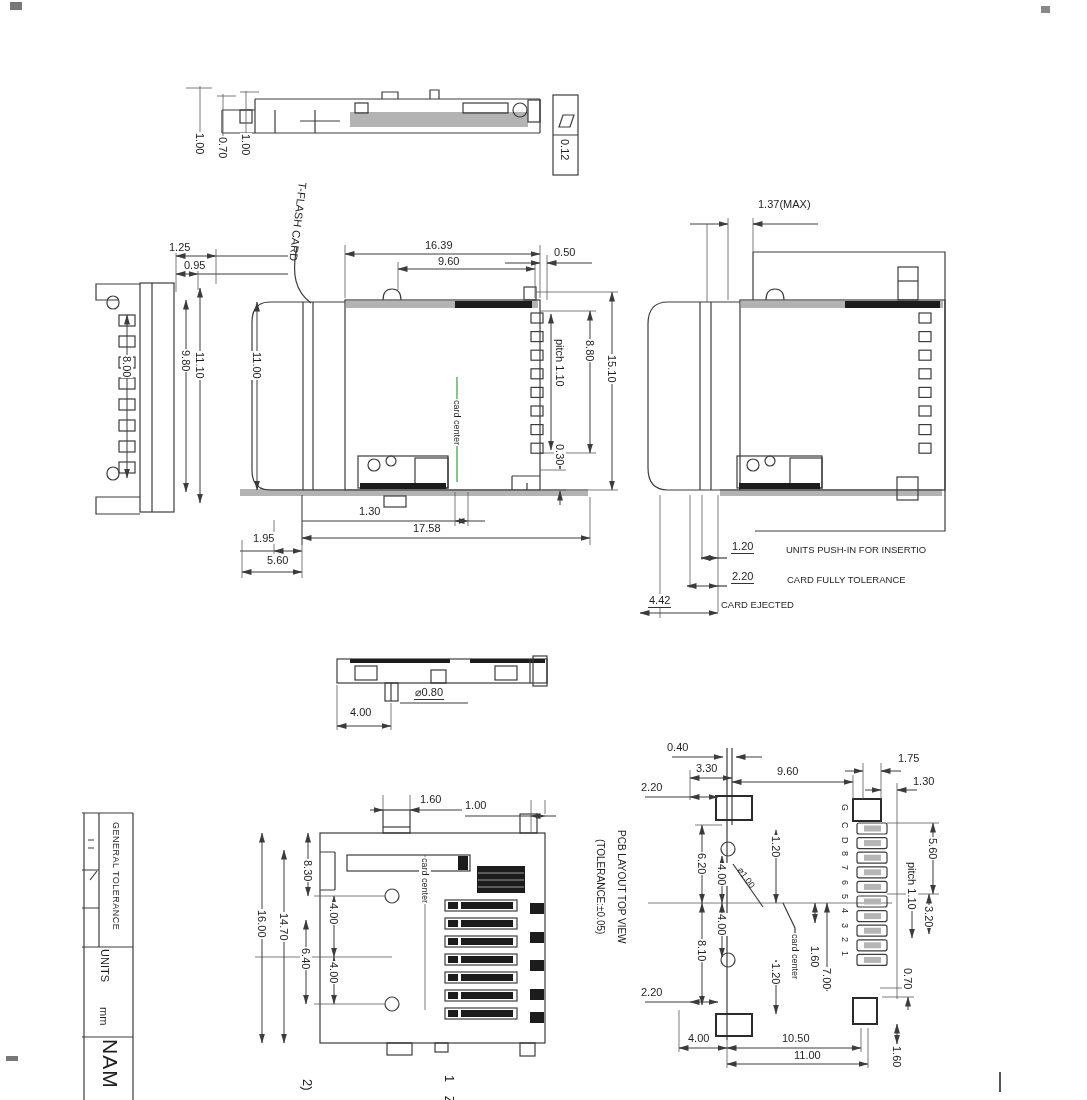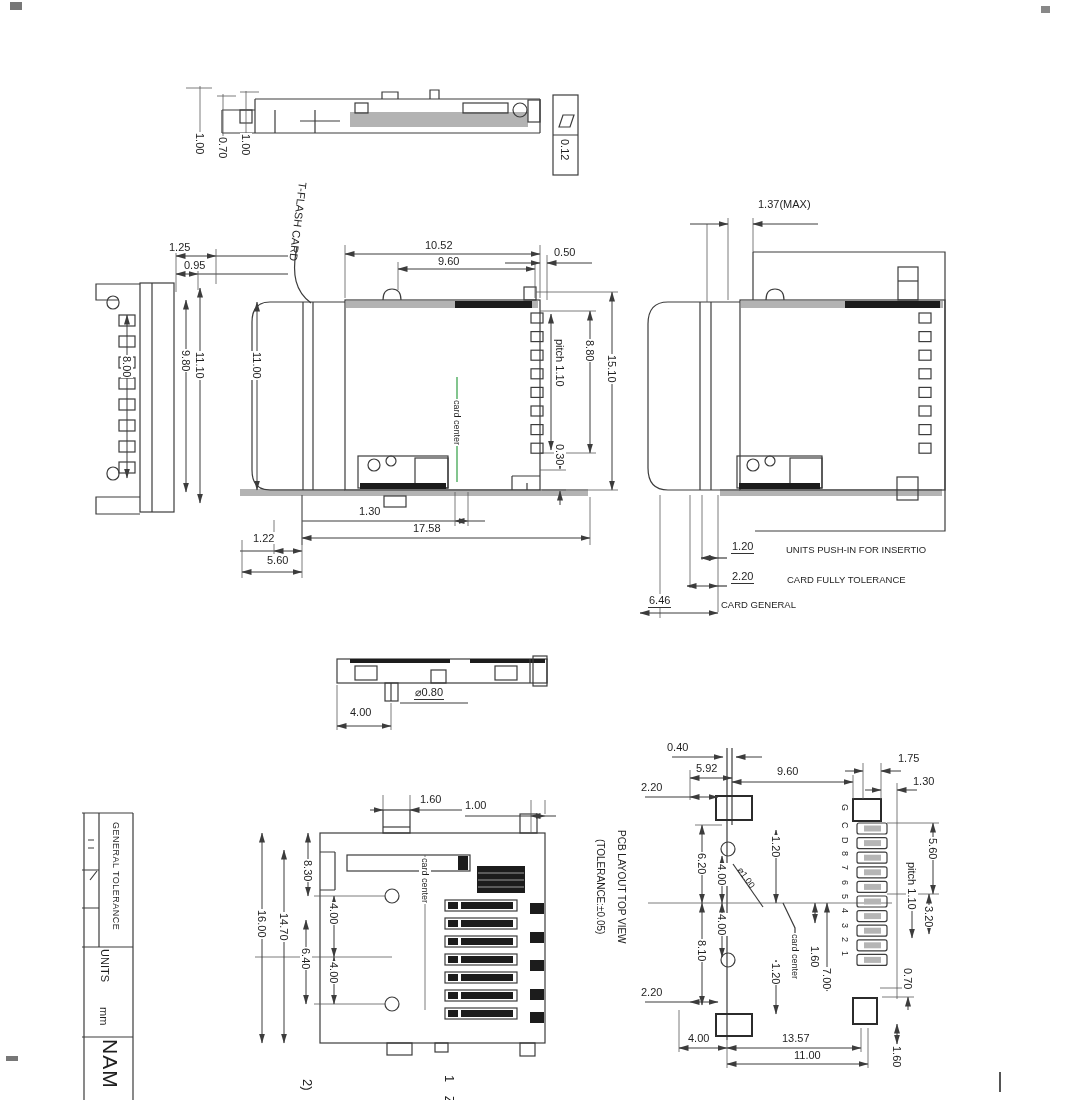--- a/index.html
+++ b/index.html
@@ -329,73 +329,73 @@
 <span class="dl v" style="left:252px;top:133px">1.00</span>
 <span class="dl v" style="left:571px;top:138px">0.12</span>
 
 <span class="dl" style="left:168px;top:241px">1.25</span>
 <span class="dl" style="left:183px;top:259px">0.95</span>
 <span class="dl v" style="left:133px;top:355px">8.00</span>
 <span class="dl v" style="left:192px;top:349px">9.80</span>
 <span class="dl v" style="left:206px;top:351px">11.10</span>
 
 <span class="dl tl" style="left:309px;top:182px">T-FLASH CARD</span>
-<span class="dl" style="left:424px;top:239px">10.52</span>
+<span class="dl" style="left:424px;top:239px">16.39</span>
 <span class="dl" style="left:437px;top:255px">9.60</span>
 <span class="dl" style="left:553px;top:246px">0.50</span>
 <span class="dl v" style="left:263px;top:351px">11.00</span>
 <span class="dl v" style="left:566px;top:338px">pitch 1.10</span>
 <span class="dl v" style="left:596px;top:339px">8.80</span>
 <span class="dl v" style="left:618px;top:354px">15.10</span>
 <span class="dl v" style="left:566px;top:443px">0.30</span>
 <span class="dl v xs" style="left:463px;top:399px">card center</span>
 <span class="dl" style="left:358px;top:505px">1.30</span>
 <span class="dl" style="left:412px;top:522px">17.58</span>
-<span class="dl" style="left:252px;top:532px">1.22</span>
+<span class="dl" style="left:252px;top:532px">1.95</span>
 <span class="dl" style="left:266px;top:554px">5.60</span>
 
 <span class="dl" style="left:757px;top:198px">1.37(MAX)</span>
 <span class="dl u" style="left:731px;top:540px">1.20</span>
 <span class="dl sm" style="left:785px;top:544px">UNITS PUSH-IN FOR INSERTIO</span>
 <span class="dl u" style="left:731px;top:570px">2.20</span>
 <span class="dl sm" style="left:786px;top:574px">CARD FULLY TOLERANCE</span>
-<span class="dl u" style="left:648px;top:594px">6.46</span>
-<span class="dl sm" style="left:720px;top:599px">CARD GENERAL</span>
+<span class="dl u" style="left:648px;top:594px">4.42</span>
+<span class="dl sm" style="left:720px;top:599px">CARD EJECTED</span>
 
 <span class="dl u" style="left:414px;top:686px">⌀0.80</span>
 <span class="dl" style="left:349px;top:706px">4.00</span>
 
 <span class="dl" style="left:419px;top:793px">1.60</span>
 <span class="dl" style="left:464px;top:799px">1.00</span>
 <span class="dl v" style="left:268px;top:909px">16.00</span>
 <span class="dl v" style="left:290px;top:912px">14.70</span>
 <span class="dl v" style="left:314px;top:859px">8.30</span>
 <span class="dl v" style="left:340px;top:902px">4.00</span>
 <span class="dl v" style="left:340px;top:961px">4.00</span>
 <span class="dl v" style="left:312px;top:947px">6.40</span>
 <span class="dl v xs" style="left:431px;top:857px">card center</span>
 
 <span class="dl v" style="left:627px;top:829px;font-size:10px">PCB LAYOUT TOP VIEW</span>
 <span class="dl v" style="left:606px;top:838px;font-size:10px">(TOLERANCE:±0.05)</span>
 <span class="dl" style="left:666px;top:741px">0.40</span>
-<span class="dl" style="left:695px;top:762px">5.92</span>
+<span class="dl" style="left:695px;top:762px">3.30</span>
 <span class="dl" style="left:640px;top:781px">2.20</span>
 <span class="dl" style="left:776px;top:765px">9.60</span>
 <span class="dl" style="left:897px;top:752px">1.75</span>
 <span class="dl" style="left:912px;top:775px">1.30</span>
 <span class="dl v" style="left:782px;top:835px">1.20</span>
 <span class="dl v" style="left:708px;top:852px">6.20</span>
 <span class="dl v" style="left:728px;top:863px">4.00</span>
 <span class="dl v" style="left:728px;top:913px">4.00</span>
 <span class="dl v" style="left:708px;top:939px">8.10</span>
 <span class="dl rl xs" style="left:744px;top:864px">⌀1.00</span>
 <span class="dl v" style="left:782px;top:962px">1.20</span>
 <span class="dl" style="left:640px;top:986px">2.20</span>
 <span class="dl" style="left:687px;top:1032px">4.00</span>
-<span class="dl" style="left:781px;top:1032px">13.57</span>
+<span class="dl" style="left:781px;top:1032px">10.50</span>
 <span class="dl" style="left:793px;top:1049px">11.00</span>
 <span class="dl v" style="left:939px;top:837px">5.60</span>
 <span class="dl v" style="left:918px;top:861px">pitch 1.10</span>
 <span class="dl v" style="left:935px;top:905px">3.20</span>
 <span class="dl v" style="left:914px;top:967px">0.70</span>
 <span class="dl v" style="left:821px;top:945px">1.60</span>
 <span class="dl v" style="left:833px;top:967px">7.00</span>
 <span class="dl v" style="left:903px;top:1045px">1.60</span>
 <span class="dl v xs" style="left:801px;top:933px">card center</span>
 

